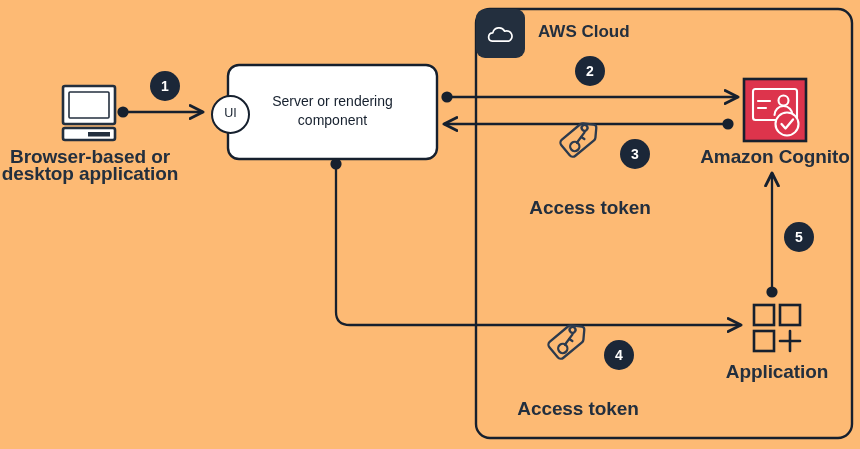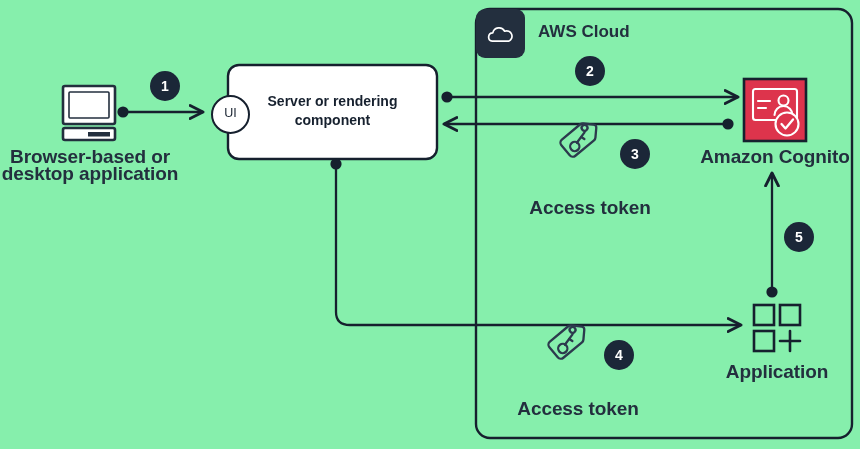--- a/index.html
+++ b/index.html
@@ -7,21 +7,21 @@
     padding: 0;
     background: #ffffff;
   }
   body {
     font-family: "Liberation Sans", sans-serif;
   }
   #canvas {
     position: relative;
     width: 860px;
     height: 449px;
-    background: #86efac;
+    background: #fdba74;
     overflow: hidden;
   }
   svg.layer {
     position: absolute;
     left: 0;
     top: 0;
     width: 860px;
     height: 449px;
   }
   .lbl {
@@ -30,21 +30,21 @@
     font-weight: bold;
     font-size: 19px;
     line-height: 17px;
     text-align: center;
     white-space: pre-line;
     letter-spacing: -0.1px;
   }
   .boxlabel {
     position: absolute;
     color: #16202e;
-    font-weight: bold;
+    font-weight: normal;
     font-size: 14px;
     line-height: 19px;
     text-align: center;
     white-space: pre-line;
   }
   .cloudlabel {
     position: absolute;
     color: #232f3e;
     font-weight: bold;
     font-size: 17px;

